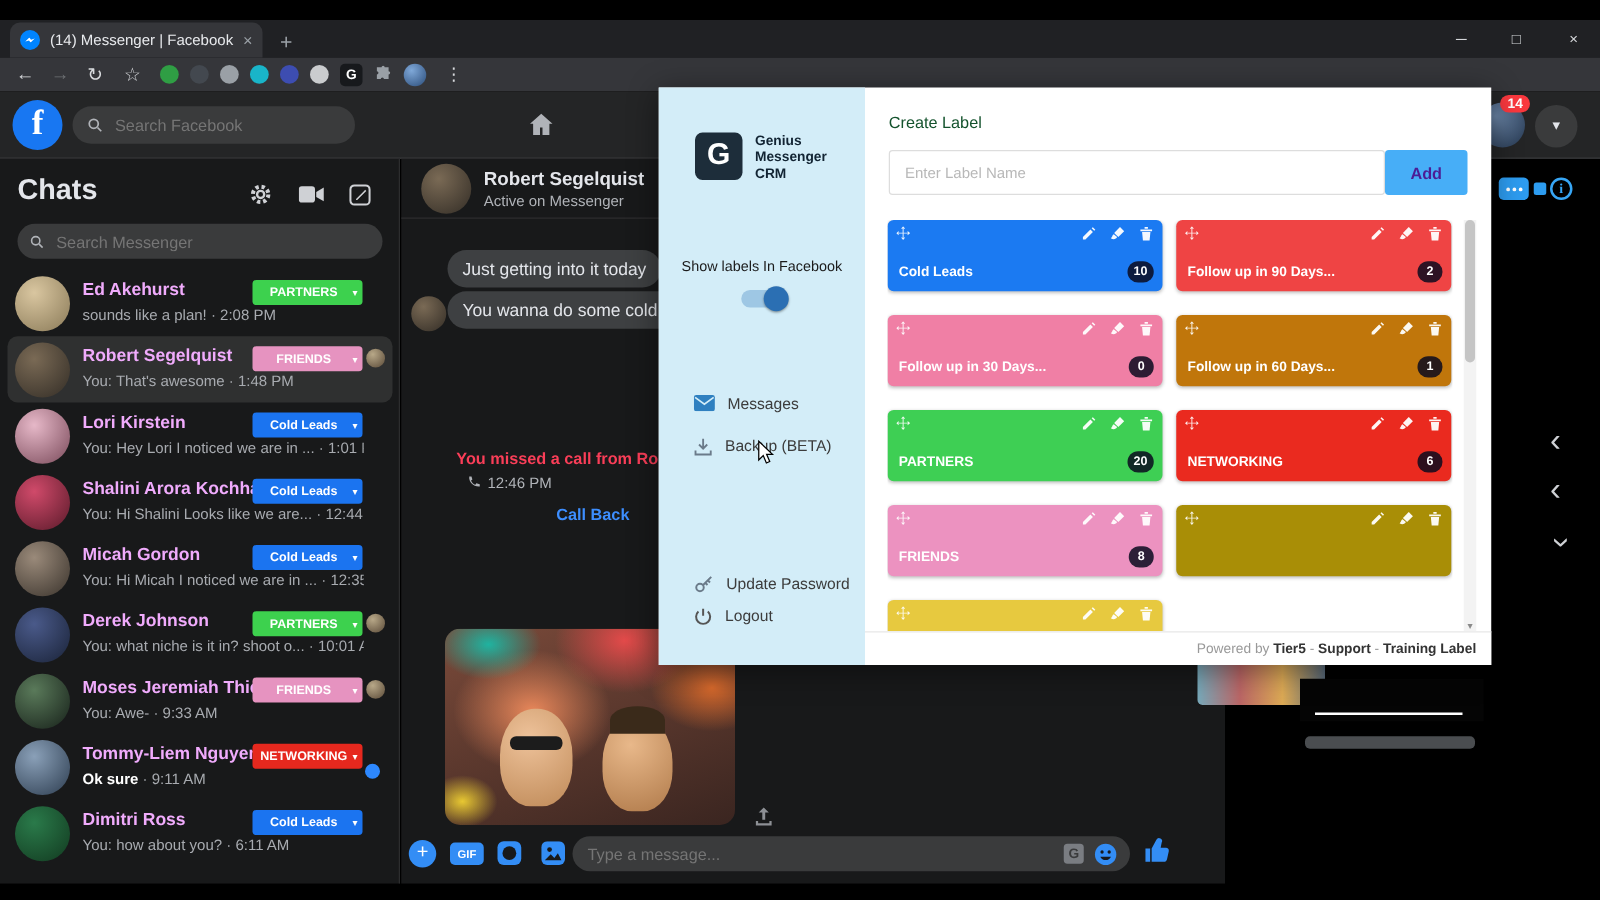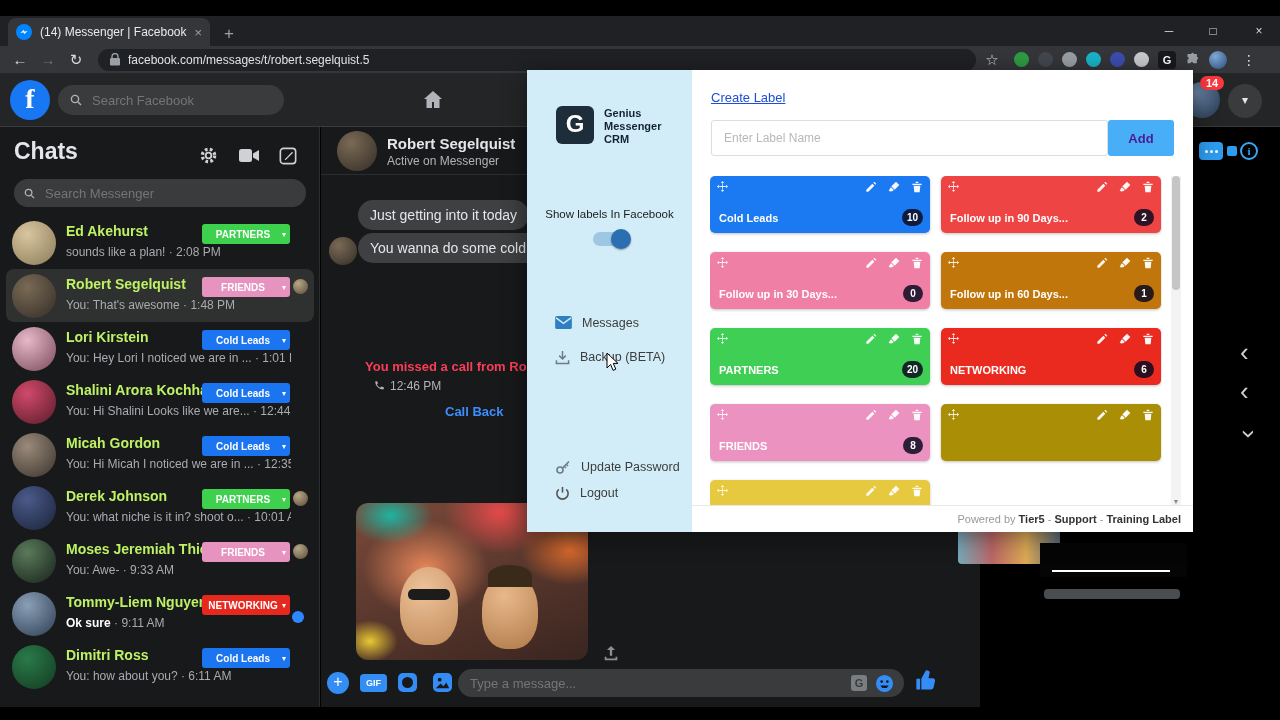--- a/index.html
+++ b/index.html
@@ -53,21 +53,21 @@
   .cavatar{position:absolute;left:6px;top:5px;width:44px;height:44px;border-radius:50%;}
   .av1{background:radial-gradient(circle at 35% 30%,#d9c6a0,#8a7a58);}
   .av2{background:radial-gradient(circle at 35% 30%,#7a6a55,#332d26);}
   .av3{background:radial-gradient(circle at 35% 30%,#e6b8c8,#7a4a5a);}
   .av4{background:radial-gradient(circle at 35% 30%,#d04a6a,#5a1a2a);}
   .av5{background:radial-gradient(circle at 35% 30%,#9a8a7a,#3a332c);}
   .av6{background:radial-gradient(circle at 35% 30%,#4a5a8a,#1a2338);}
   .av7{background:radial-gradient(circle at 35% 30%,#5a7a5a,#17211a);}
   .av8{background:radial-gradient(circle at 35% 30%,#8aa0b8,#2d3d50);}
   .av9{background:radial-gradient(circle at 35% 30%,#2a7a4a,#123a20);}
-  .chat-name{position:absolute;left:60px;top:7px;font-size:14px;font-weight:600;color:#bef264;white-space:nowrap;}
+  .chat-name{position:absolute;left:60px;top:7px;font-size:14px;font-weight:600;color:#f0abfc;white-space:nowrap;}
   .chat-badge{position:absolute;right:24px;top:8px;height:20px;min-width:88px;border-radius:3px;color:#fff;
     font-size:10px;font-weight:bold;display:flex;align-items:center;justify-content:center;padding:0 12px 0 6px;}
   .chat-badge .caret{position:absolute;right:4px;font-style:normal;font-size:8px;}
   .chat-preview{position:absolute;left:60px;top:29px;font-size:12px;color:#a8abb0;white-space:nowrap;max-width:225px;overflow:hidden;}
   .chat-preview .t::before{content:" · ";}
   .chat-preview.unread .p{color:#fff;font-weight:bold;}
   .seen-avatar{position:absolute;right:6px;top:10px;width:15px;height:15px;border-radius:50%;
     background:radial-gradient(circle at 35% 30%,#b8a888,#5a4a38);}
   .unread-dot{position:absolute;right:10px;top:24px;width:12px;height:12px;border-radius:50%;background:#2d88ff;}
 
@@ -131,21 +131,21 @@
   .crm-side{position:absolute;left:0;top:0;width:165px;height:462px;background:#d3edf8;}
   .logo-ic{position:absolute;left:29px;top:36px;width:38px;height:38px;border-radius:6px;background:#1d2d3a;color:#fff;
     font-size:24px;font-weight:bold;text-align:center;line-height:36px;}
   .brand{position:absolute;left:77px;top:37px;font-size:11px;font-weight:bold;color:#122433;line-height:13px;}
   .toggle-label{position:absolute;left:0;top:138px;width:165px;text-align:center;font-size:11.5px;color:#1b1b1b;}
   .toggle{position:absolute;left:66px;top:162px;width:34px;height:14px;border-radius:7px;background:#9ec7e4;}
   .toggle i{position:absolute;right:-4px;top:-3px;width:20px;height:20px;border-radius:50%;background:#2b6fb3;box-shadow:0 1px 2px rgba(0,0,0,.4);}
   .smenu{position:absolute;left:28px;display:flex;gap:10px;font-size:12.5px;color:#3c3c3c;}
   .smenu .mic{color:#2f80c0;}
   .smenu .gic{color:#6b7b8a;}
-  .crm-main-title{position:absolute;left:184px;top:20px;font-size:13px;color:#1d4ed8;text-decoration:underline;}
+  .crm-main-title{position:absolute;left:184px;top:20px;font-size:13px;color:#14532d;}
   .label-input{position:absolute;left:184px;top:50px;width:397px;height:36px;border:1px solid #ddd;border-radius:3px;
     padding:0 12px;font-size:12px;color:#333;outline:none;font-family:inherit;}
   .label-input::placeholder{color:#b8b8b8;}
   .add-btn{position:absolute;left:581px;top:50px;width:66px;height:36px;background:#47aef7;color:#4c1d95;border:none;
     border-radius:3px;font-size:13px;font-weight:bold;font-family:inherit;}
   .cards-vp{position:absolute;left:183px;top:106px;width:452px;height:329px;overflow:hidden;}
   .cards{display:grid;grid-template-columns:220px 220px;column-gap:11px;row-gap:19px;}
   .lcard{position:relative;width:220px;height:57px;border-radius:5px;color:#fff;box-shadow:0 1px 3px rgba(0,0,0,.25);}
   .lcard .move{position:absolute;left:7px;top:5px;opacity:.9;}
   .lcard .acts{position:absolute;right:7px;top:5px;display:flex;gap:11px;opacity:.95;}
@@ -177,29 +177,20 @@
 </div>
 <div class="abs newtab">+</div>
 <div class="abs wctl" style="left:1152px">─</div>
 <div class="abs wctl" style="left:1196px">□</div>
 <div class="abs wctl" style="left:1242px">×</div>
 
 <div class="abs toolbar">
   <span class="navic" style="margin-left:6px">←</span>
   <span class="navic dim">→</span>
   <span class="navic">↻</span>
-  <div class="omnibox">
-    <span>
-      <svg width="10" height="13" viewBox="0 0 10 13">
-          <path d="M2 5V3.5A3 3 0 0 1 8 3.5V5" fill="none" stroke="#9aa0a6" stroke-width="1.4"></path>
-          <rect y="5" width="10" height="7.5" rx="1.2" fill="#9aa0a6"></rect>
-        </svg>
-    </span>
-    <span class="url">facebook.com/messages/t/robert.segelquist.5</span>
-  </div>
   <span class="navic" style="margin-left:2px">☆</span>
   <div class="extrow">
     <span class="extdot" style="background:#2f9e44"></span>
     <span class="extdot" style="background:#43484f"></span>
     <span class="extdot" style="background:#9aa0a6"></span>
     <span class="extdot" style="background:#19b5c9"></span>
     <span class="extdot" style="background:#3d4db1"></span>
     <span class="extdot" style="background:#caccce"></span>
     <span class="gtile">G</span>
     <span>

